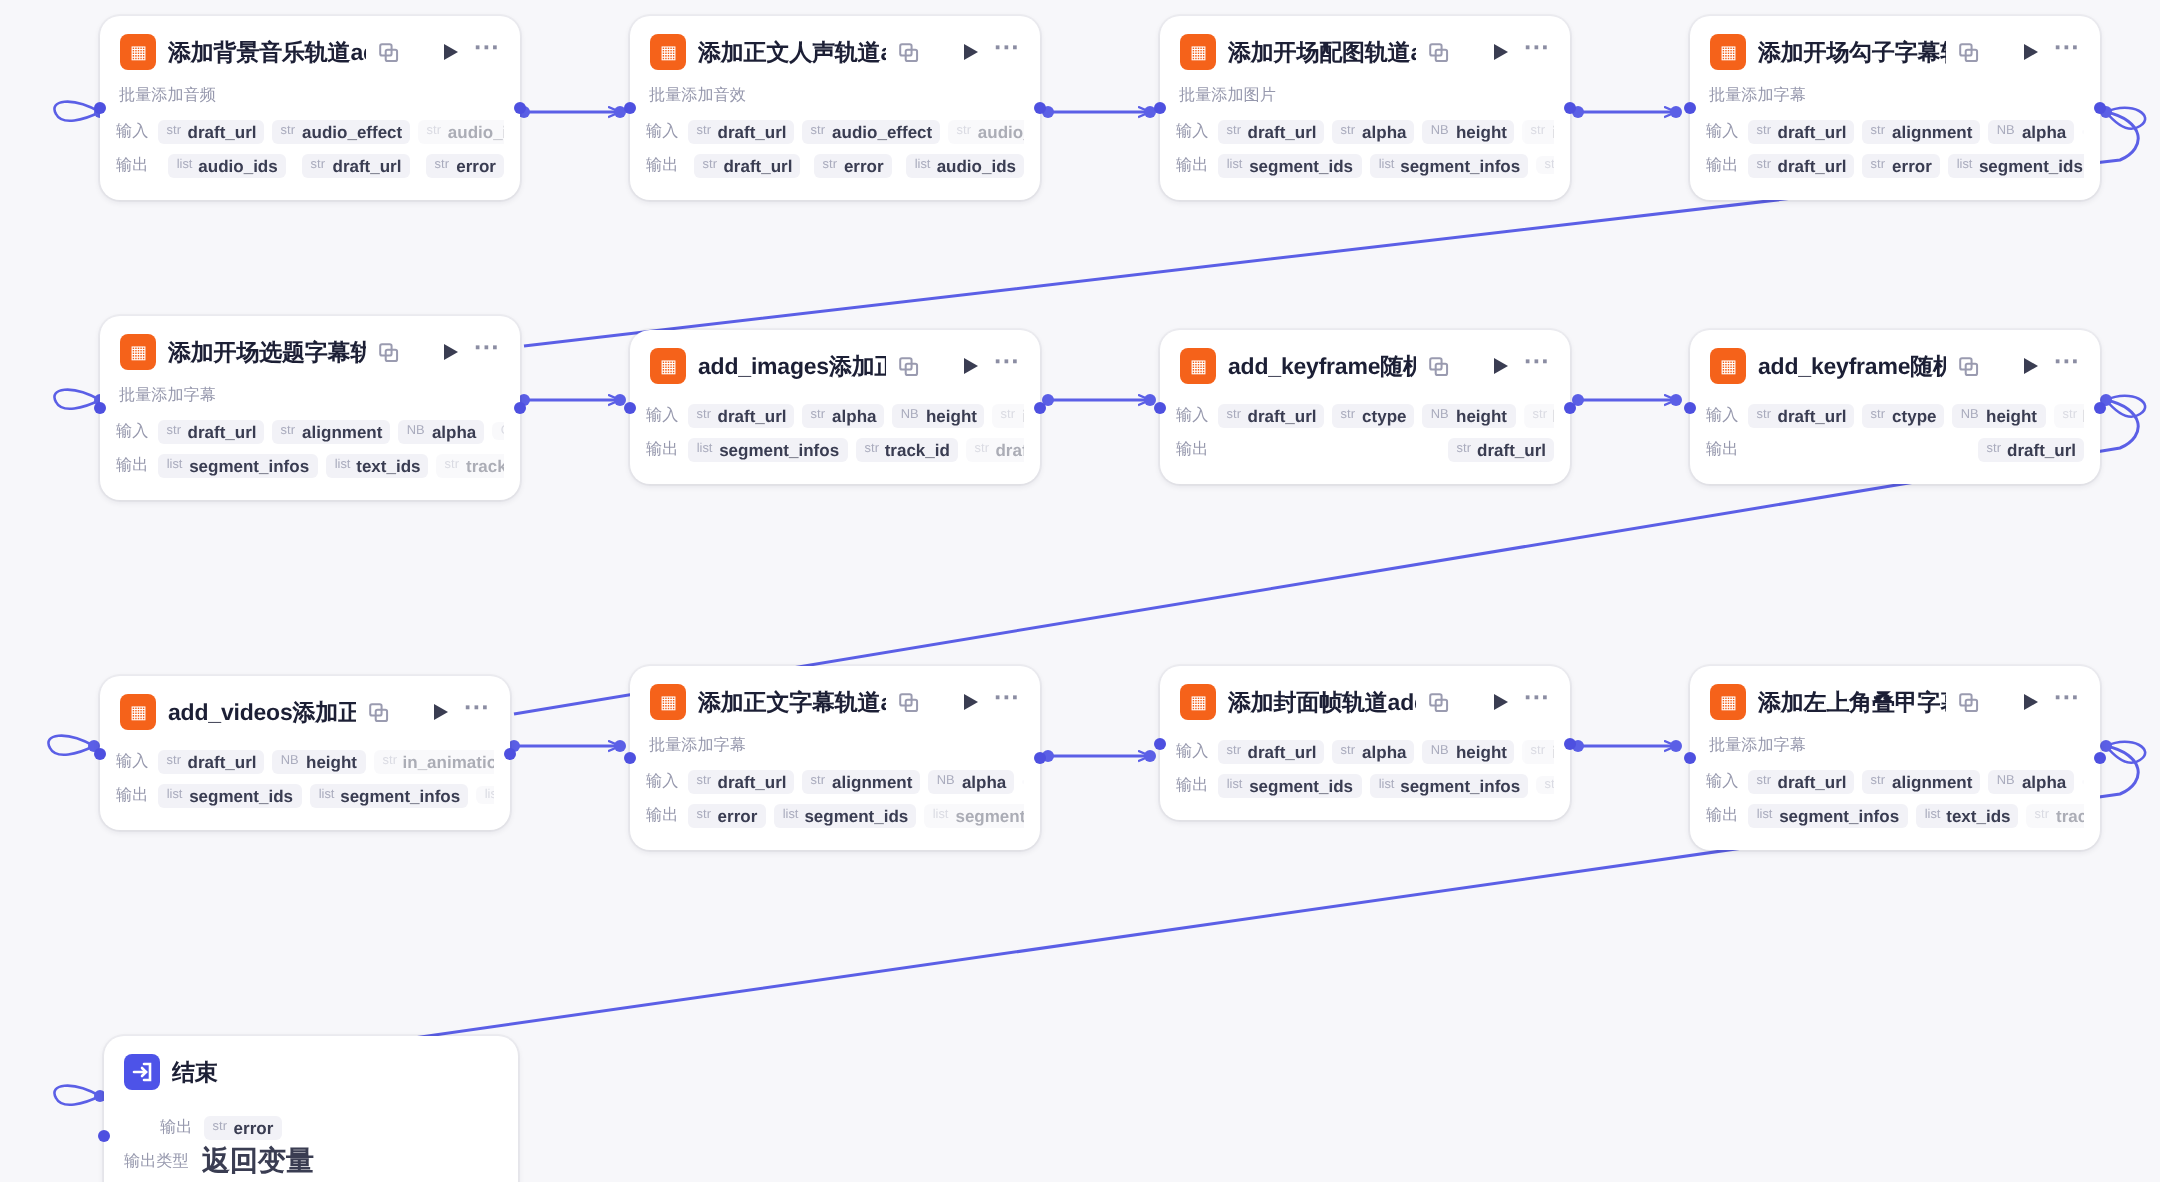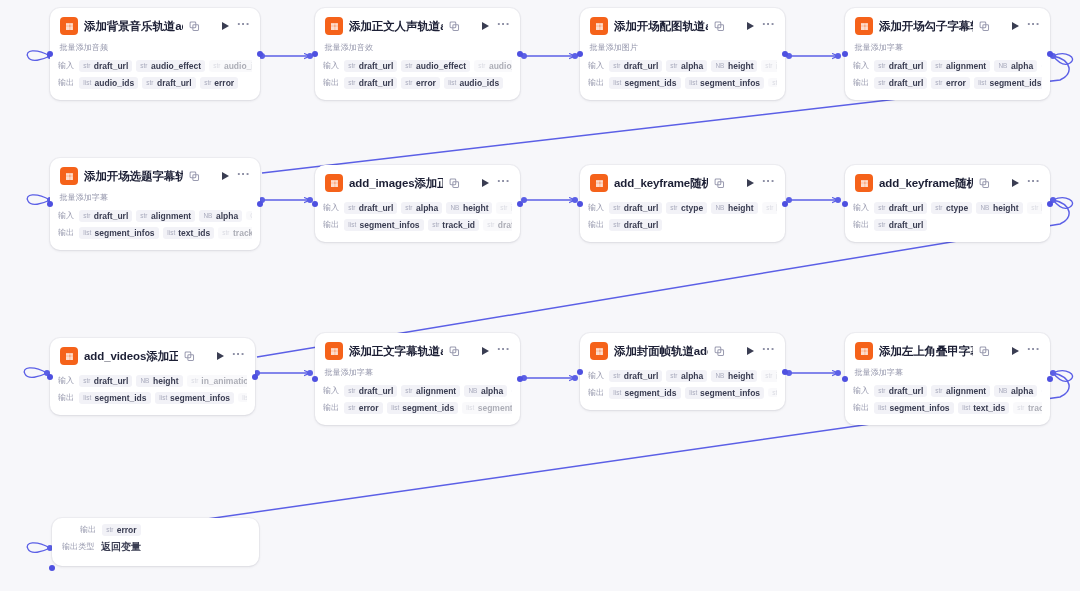--- a/index.html
+++ b/index.html
@@ -85,20 +85,21 @@
     transform-origin: left center;
   }
   .node-body { padding: 1px 8px 8px 8px; }
   .io-row {
     display: flex;
     align-items: center;
     gap: 4px;
     height: 15px;
     margin-bottom: 2px;
     overflow: hidden;
+    justify-content: space-between;
   }
   .io-label {
     font-size: 8.5px;
     color: #9698ad;
     flex: 0 0 auto;
     white-space: nowrap;
     transform: scale(0.95);
     transform-origin: left center;
   }
   .chip {
@@ -136,21 +137,21 @@
   .port.in  { left: -3px; }
   .port.out { right: -3px; }
   .end-body { padding: 4px 10px 10px 10px; }
   .end-row {
     display: flex; align-items: center; gap: 5px;
     height: 15px; margin-bottom: 2px;
     padding-left: 18px;
   }
   .end-row .io-label { font-size: 8.5px; }
   .end-val {
-    font-size: 10px; color: #3a3d52; font-weight: bold;
+    font-size: 14px; color: #3a3d52; font-weight: bold;
   }
 </style>
 </head>
 <body>
 
 <div id="canvas">
 
   <svg id="edges" width="1080" height="591" viewBox="0 0 1080 591">
     <defs>
       <marker id="arrow" markerWidth="7" markerHeight="7" refX="6" refY="3" orient="auto" markerUnits="userSpaceOnUse">
@@ -886,20 +887,30 @@
             <span class="chip faded">
               <span class="ty">str</span>
               <span class="nm">track_id</span>
             </span>
           </div>
         </div>
         <span class="port in"></span>
         <span class="port out"></span>
       </div>
       <div class="node" style="left: 52px; top: 518px; width: 207px;">
+        <div class="node-header">
+          <span class="node-icon end-icon">
+            <svg viewBox="0 0 12 12" width="12" height="12" fill="none" stroke="#fff" stroke-width="1.3" stroke-linecap="round">
+              <path d="M7 2 H10 V10 H7"></path>
+              <path d="M2 6 H8"></path>
+              <path d="M6 4 L8 6 L6 8"></path>
+            </svg>
+          </span>
+          <span class="node-title">结束</span>
+        </div>
         <div class="end-body">
           <div class="end-row">
             <span class="io-label">输出</span>
             <span class="chip">
               <span class="ty">str</span>
               <span class="nm">error</span>
             </span>
           </div>
           <div class="end-row" style="padding-left:0">
             <span class="io-label">输出类型</span>

